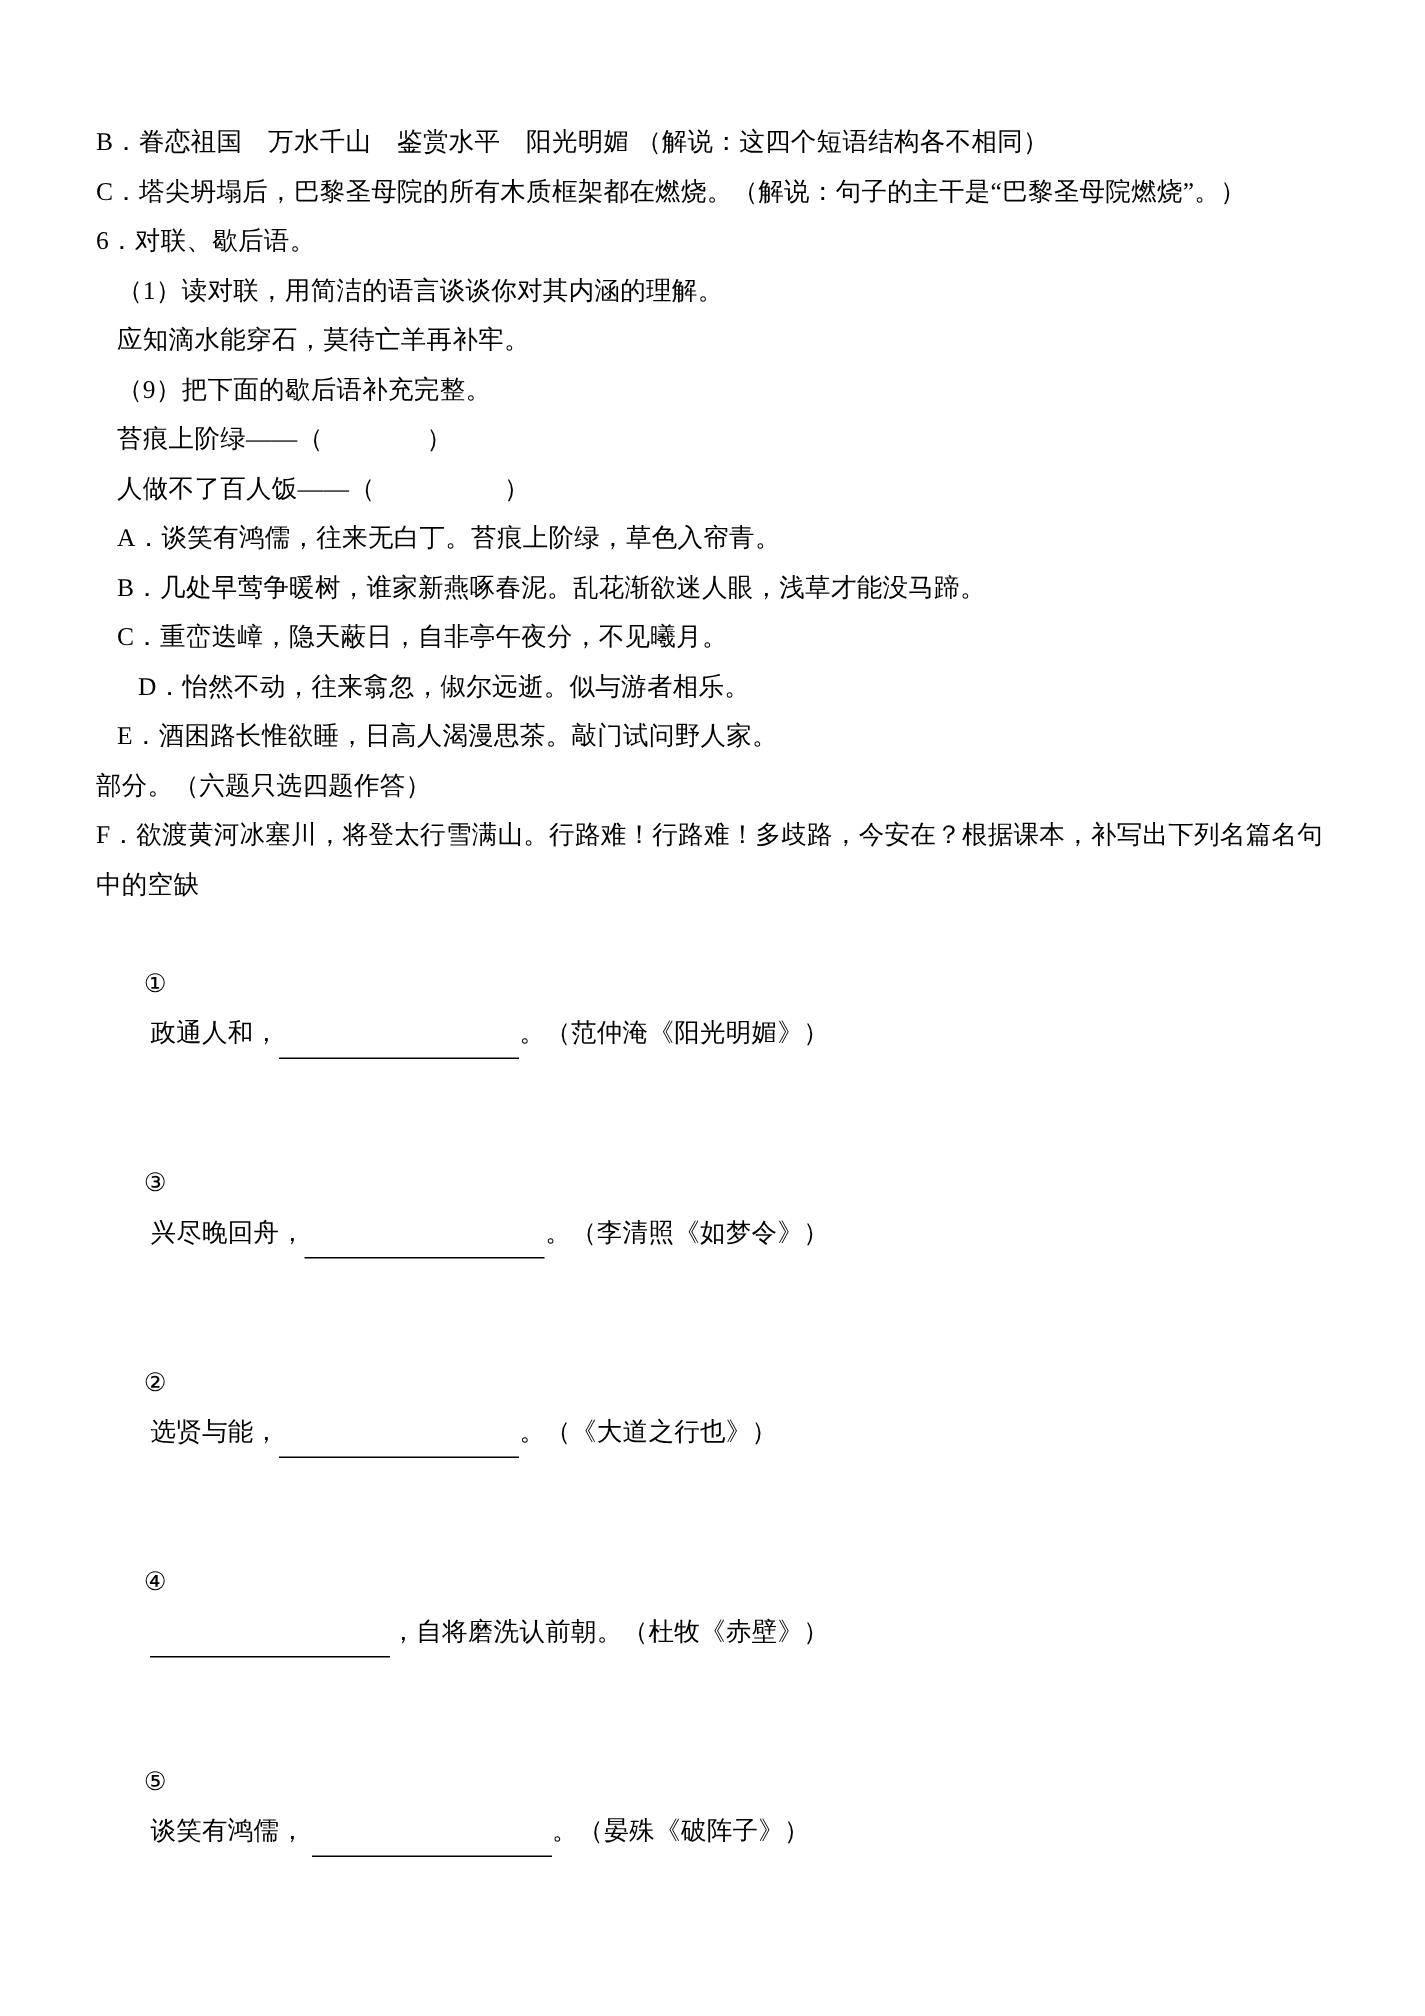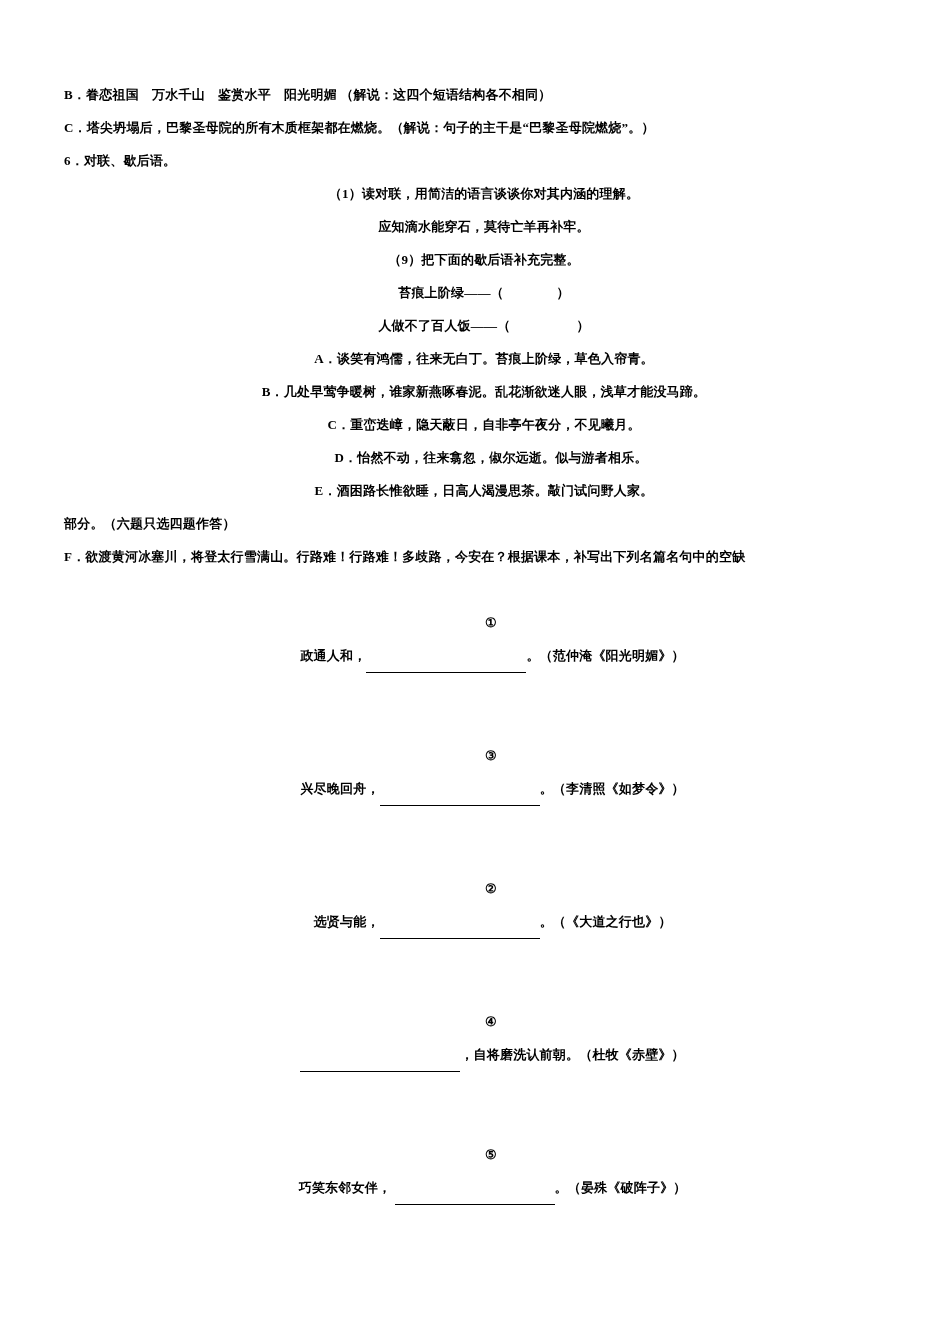--- a/index.html
+++ b/index.html
@@ -14,28 +14,27 @@
     color: #000000;
   }
   .page {
     width: 950px;
     min-height: 1344px;
     box-sizing: border-box;
     padding: 78px 60px 40px 64px;
     position: relative;
   }
   .line {
-    font-size: 13px;
+    font-size: 17px;
     line-height: 33px;
     white-space: pre-wrap;
     letter-spacing: 0.2px;
-    font-weight: bold;
   }
-  .ind-sm { padding-left: 14px; text-align: center; }
-  .ind-md { padding-left: 28px; text-align: center; }
+  .ind-sm { padding-left: 14px; }
+  .ind-md { padding-left: 28px; }
   .u {
     text-decoration: none;
     border-bottom: 1px solid #000;
     display: inline-block;
   }
   .fill-lg { width: 160px; }
 </style>
 </head>
 <body>
 
@@ -70,20 +69,20 @@
   <div class="line ind-sm">
     <span>②</span>
     <span>&nbsp;</span><span>选贤与能，</span><span class="u fill-lg">&nbsp;</span><span>。（《大道之行也》）</span>
   </div>
   <div class="line ind-sm">
     <span>④</span>
     <span>&nbsp;</span><span class="u fill-lg">&nbsp;</span><span>，自将磨洗认前朝。（杜牧《赤壁》）</span>
   </div>
   <div class="line ind-sm">
     <span>⑤</span>
-    <span>&nbsp;</span><span>巧笑东邻女伴，</span><span>&nbsp;</span><span class="u fill-lg">&nbsp;</span><span>。（晏殊《破阵子》）</span>
+    <span>&nbsp;</span><span>谈笑有鸿儒，</span><span>&nbsp;</span><span class="u fill-lg">&nbsp;</span><span>。（晏殊《破阵子》）</span>
   </div>
   <div class="line ind-sm">
     
     
   </div>
 
 </div>
 
 </body></html>

